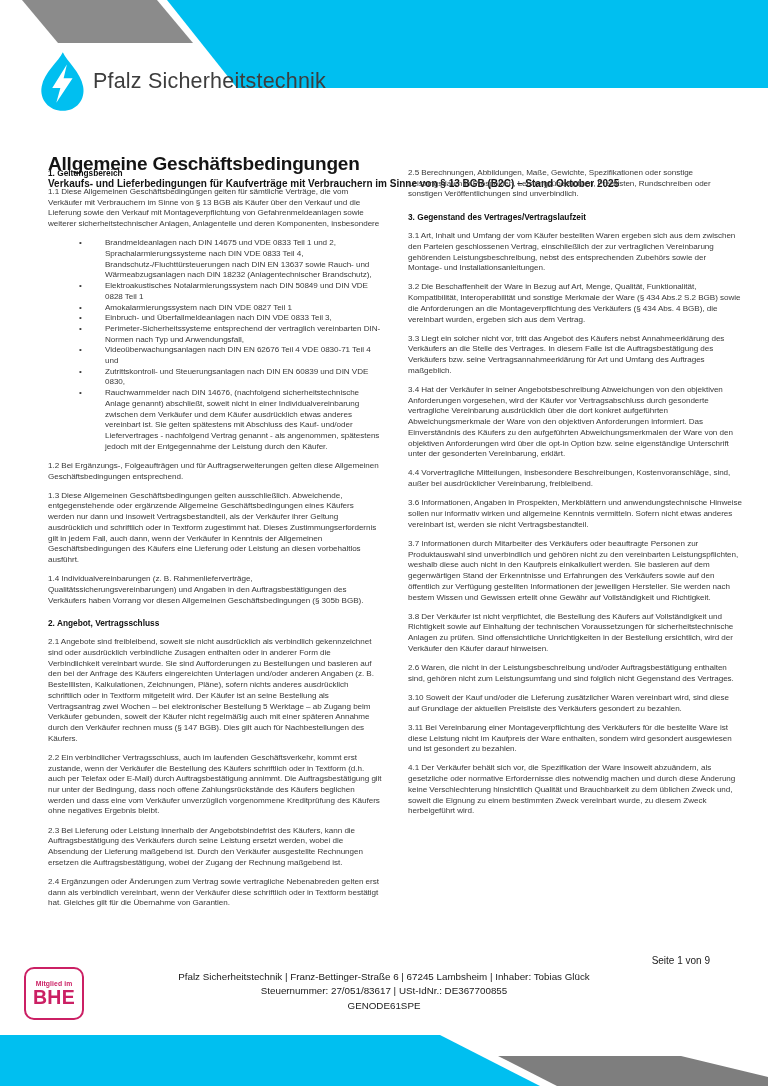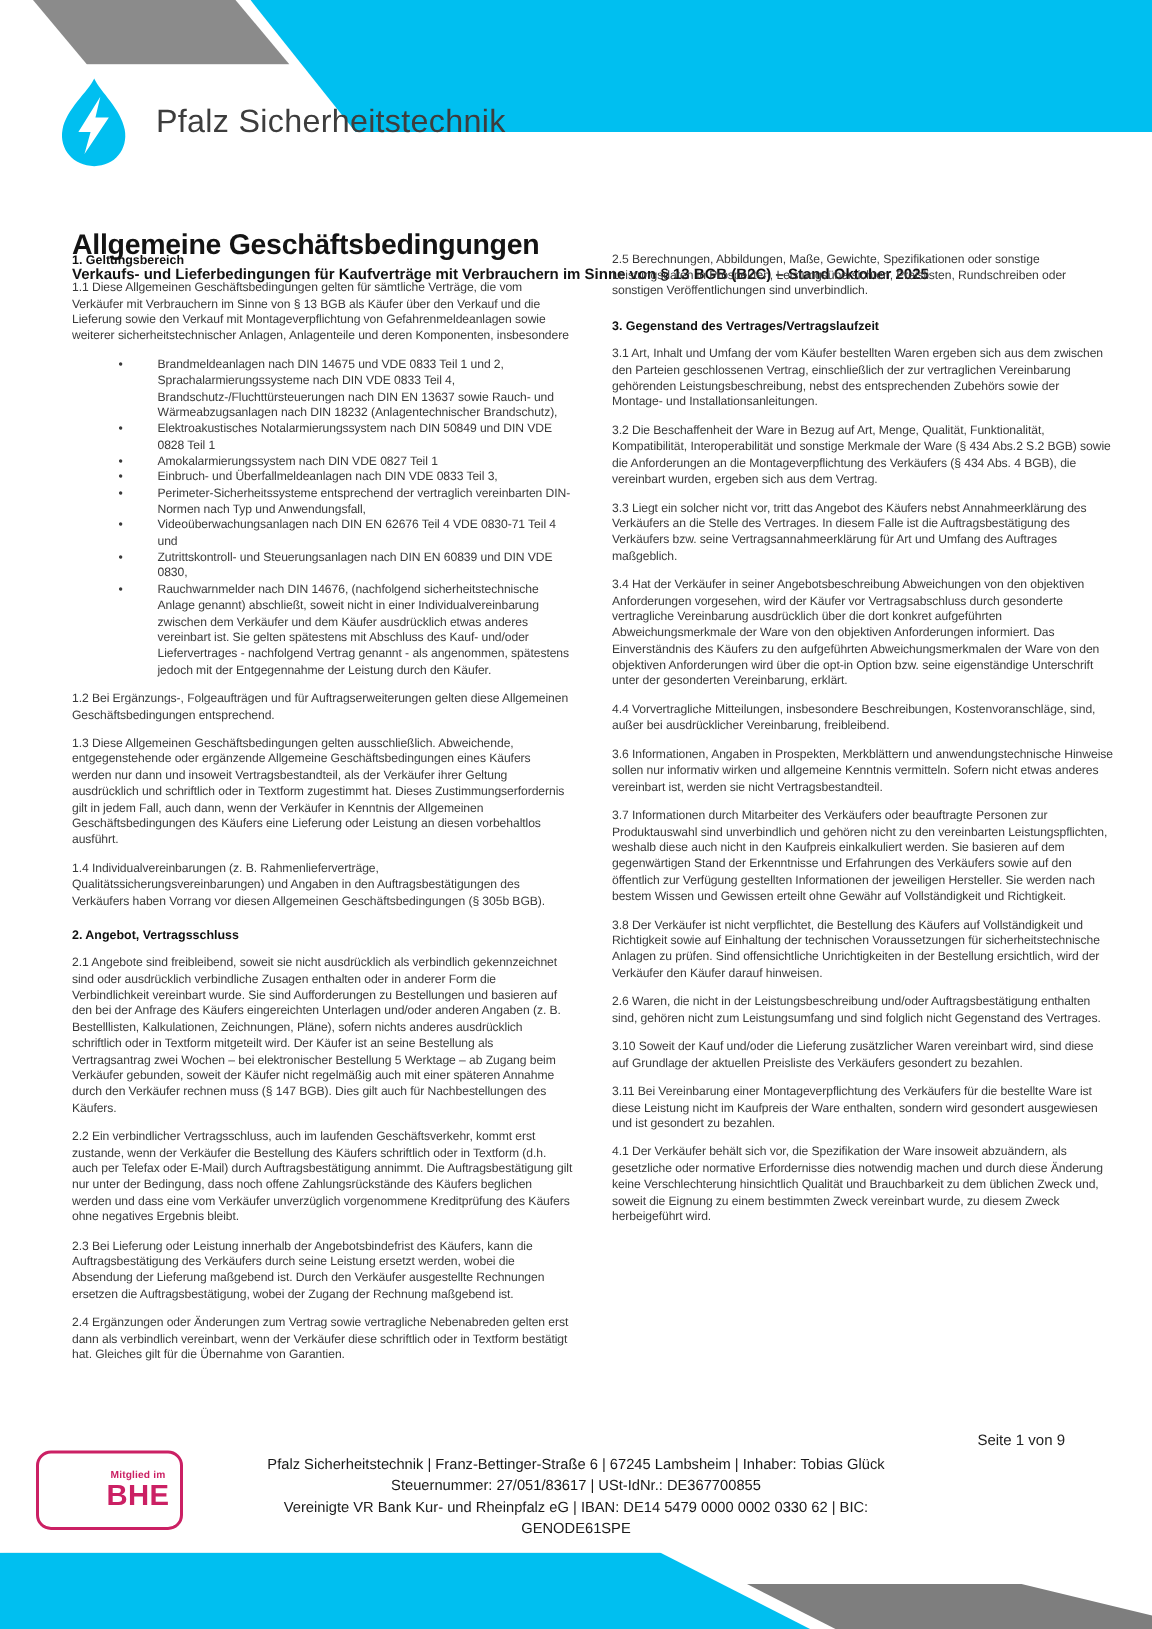--- a/index.html
+++ b/index.html
@@ -14,21 +14,21 @@
   .decor-top-cyan{top:0;height:88px;background:var(--cyan);
       clip-path:polygon(167px 0,100% 0,100% 100%,237px 100%);
       filter:drop-shadow(-2px 3px 3px rgba(0,0,0,.4));z-index:2;}
   .decor-bottom-gray{top:1056px;height:30px;background:var(--gray2);
       clip-path:polygon(498px 0,681px 0,100% 70%,100% 100%,557px 100%);z-index:1;}
   .decor-bottom-cyan{top:1035px;height:51px;background:var(--cyan);
       clip-path:polygon(0 0,440px 0,540px 100%,0 100%);
       filter:drop-shadow(2px -1px 2px rgba(0,0,0,.25));z-index:2;}
 
   
-  .brand{position:absolute;left:36px;top:50px;display:flex;align-items:center;gap:16px;z-index:3;}
+  .brand{position:absolute;left:36px;top:50px;display:flex;align-items:center;gap:5px;z-index:3;}
   .brand svg{display:block;color:var(--cyan);}
   .brand-name{font-size:21.5px;color:#3d3d3d;letter-spacing:.2px;}
 
   .title-block{position:absolute;left:48px;top:124px;width:700px;margin-top:29px;}
   .doc-title{font-size:19px;font-weight:bold;color:#141414;margin:0;letter-spacing:-.2px;}
   .doc-subtitle{font-size:10px;font-weight:bold;color:#141414;margin-top:3px;}
 
   
   .columns{position:absolute;left:48px;top:168px;width:694px;display:flex;gap:26px;}
   .col{width:334px;}
@@ -39,21 +39,21 @@
   .bullets{list-style:none;margin:0 0 8.5px;padding:0 0 0 57px;}
   .bullet-item{position:relative;}
   .bullet-item::before{content:"\2022";position:absolute;left:-26px;top:0;}
 
   
   .page-indicator{position:absolute;top:955px;right:58px;font-size:10px;color:#222;z-index:3;}
   .footer{position:absolute;top:970px;left:84px;width:600px;text-align:center;
           font-size:9.8px;line-height:14.3px;color:#1a1a1a;z-index:3;}
   .bhe-badge{position:absolute;left:24px;top:967px;width:56px;height:49px;
       border:2.4px solid var(--pink);border-radius:10px;background:#fff;color:var(--pink);
-      display:flex;flex-direction:column;align-items:center;justify-content:center;z-index:3;padding-left:38px;}
+      display:flex;flex-direction:column;align-items:center;justify-content:center;z-index:3;}
   .bhe-member{font-size:6.8px;font-weight:bold;letter-spacing:.1px;}
   .bhe-org{font-size:19.5px;font-weight:bold;line-height:1;margin-top:1px;letter-spacing:.3px;}
 </style>
 </head>
 <body>
 
 <div class="page">
 
   <div class="decor decor-top-gray"></div>
   <div class="decor decor-top-cyan"></div>
@@ -119,17 +119,16 @@
   <div class="page-indicator">Seite 1 von 9</div>
 
   <div class="bhe-badge">
     <span class="bhe-member">Mitglied im</span>
     <span class="bhe-org">BHE</span>
   </div>
 
   <div class="footer">
     <div>Pfalz Sicherheitstechnik | Franz-Bettinger-Straße 6 | 67245 Lambsheim | Inhaber: Tobias Glück</div>
     <div>Steuernummer: 27/051/83617 | USt-IdNr.: DE367700855</div>
-    <div>Vereinigte VR Bank Kur- und Rheinpfalz eG | IBAN: DE14 5479 0000 0002 0330 62 | BIC:</div>
     <div>GENODE61SPE</div>
   </div>
 
 </div>
 
 </body></html>

